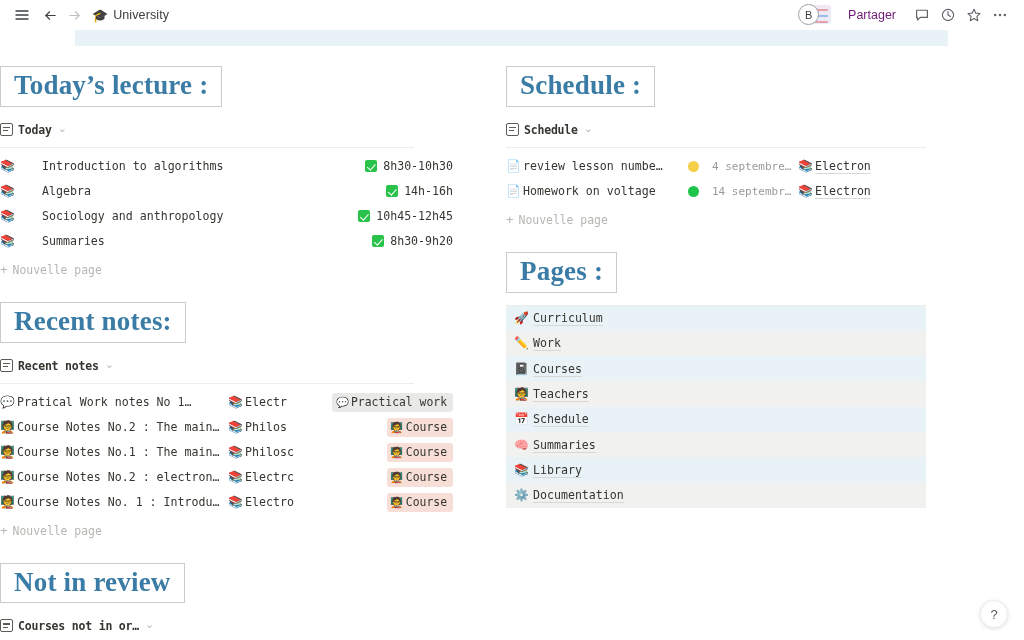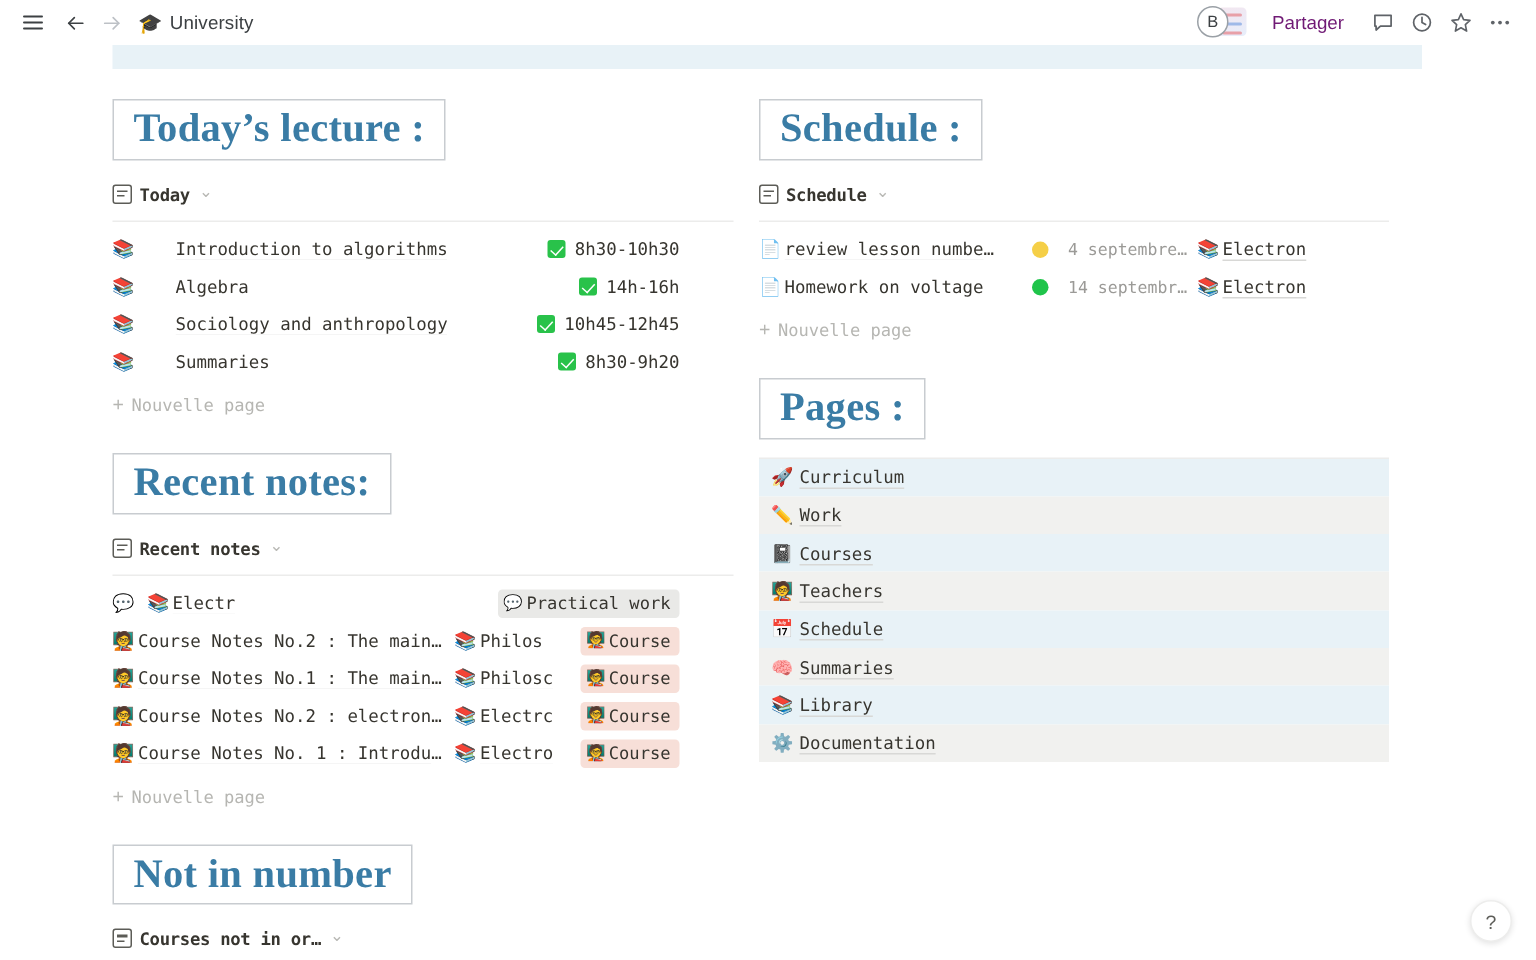--- a/index.html
+++ b/index.html
@@ -107,21 +107,21 @@
     background: #e8f2f7;
   }
 
   .columns {
     position: absolute;
     top: 16px;
     left: 0;
     width: 1024px;
     display: flex;
   }
-  .col-left  { width: 453px; padding-left: 75px; }
+  .col-left  { width: 453px; }
   .col-right { width: 571px; padding-left: 53px; }
 
   
   .fancy-head {
     display: inline-block;
     border: 1px solid #c8ccd0;
     padding: 3px 13px 5px 13px;
     margin: 0;
     font-family: "Liberation Serif", "DejaVu Serif", serif;
     font-size: 27px;
@@ -490,20 +490,21 @@
       </div>
       <div class="db-head">
         <span class="db-icon"></span>
         <span class="db-title">Recent notes</span>
         <span class="chev">⌄</span>
       </div>
       <div class="divider w-left"></div>
       <div class="rows">
         <div class="row note-row">
           <span class="emoji">💬</span>
+          <span class="title">Pratical Work notes No 1…</span>
           <span class="relation">
             <span class="emoji">📚</span>
             <span class="rtext">Electr</span>
           </span>
           <span class="tag tag-gray">
             <span class="temoji">💬</span>
             <span>Practical work</span>
           </span>
         </div>
         <div class="row note-row">
@@ -554,21 +555,21 @@
             <span>Course</span>
           </span>
         </div>
         <div class="new-page">
           <span class="plus">+</span>
           <span>Nouvelle page</span>
         </div>
       </div>
 
       <div class="head-wrap">
-        <h1 class="fancy-head">Not in number</h1>
+        <h1 class="fancy-head">Not in review</h1>
       </div>
       <div class="db-head">
         <span class="db-icon"></span>
         <span class="db-title">Courses not in or…</span>
         <span class="chev">⌄</span>
       </div>
 
     </div>
 
     <div class="col-right">

